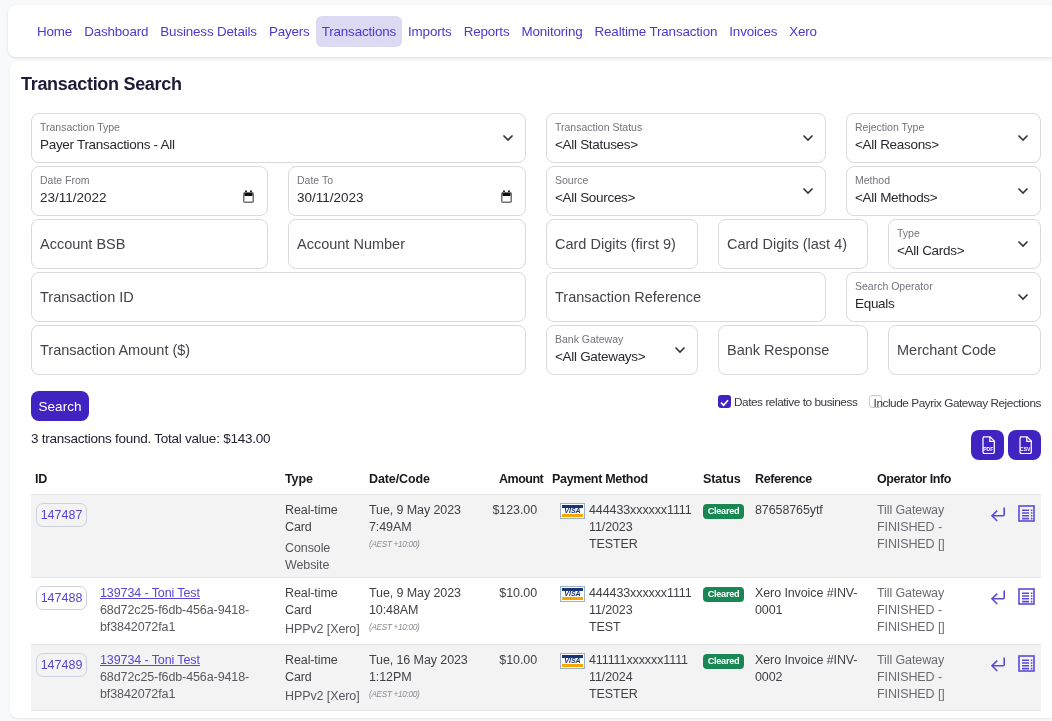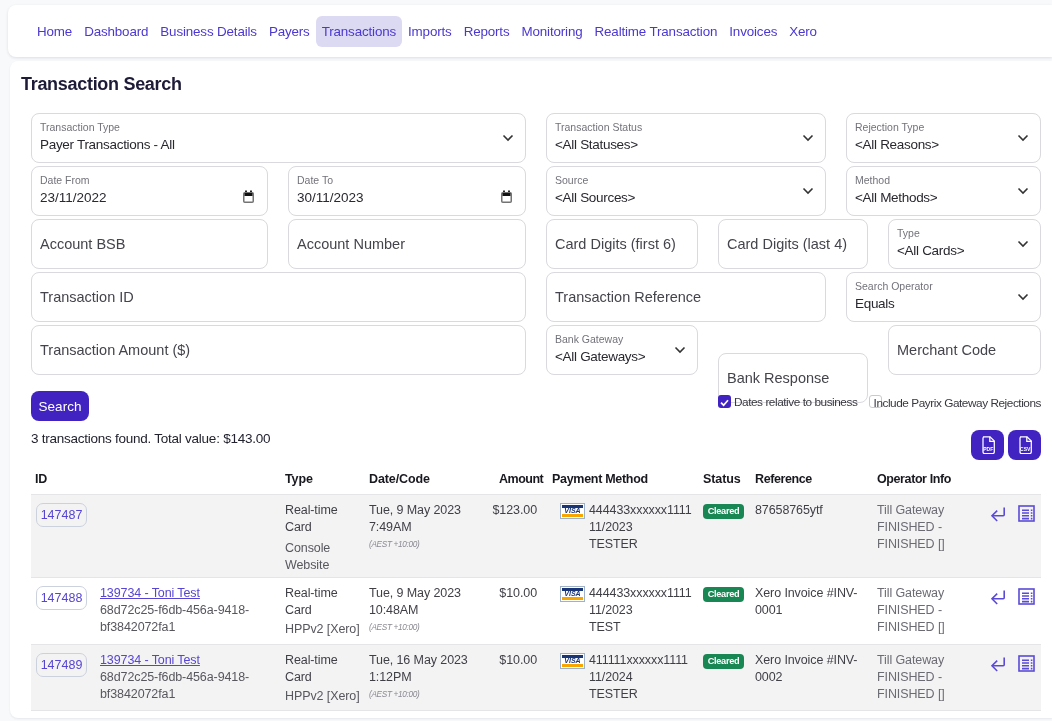--- a/index.html
+++ b/index.html
@@ -118,21 +118,21 @@
     </svg>
   </div>
 
 <div class="fld" style="left:31px;top:219px;width:237px;">
     <div class="ph">Account BSB</div>
   </div>
 <div class="fld" style="left:288px;top:219px;width:238px;">
     <div class="ph">Account Number</div>
   </div>
 <div class="fld" style="left:546px;top:219px;width:152px;">
-    <div class="ph">Card Digits (first 6)</div>
+    <div class="ph">Card Digits (first 9)</div>
   </div>
 <div class="fld" style="left:718px;top:219px;width:150px;">
     <div class="ph">Card Digits (last 4)</div>
   </div>
 <div class="fld" style="left:888px;top:219px;width:153px;">
     <div class="lab">Type</div>
     <div class="val">&lt;All Cards&gt;</div>
     <svg class="chev" width="12" height="8">
       <path d="M1.5 1.5 L6 6 L10.5 1.5" fill="none" stroke="#333" stroke-width="1.6"></path>
     </svg>
@@ -155,21 +155,21 @@
 <div class="fld" style="left:31px;top:325px;width:495px;">
     <div class="ph">Transaction Amount ($)</div>
   </div>
 <div class="fld" style="left:546px;top:325px;width:152px;">
     <div class="lab">Bank Gateway</div>
     <div class="val">&lt;All Gateways&gt;</div>
     <svg class="chev" width="12" height="8">
       <path d="M1.5 1.5 L6 6 L10.5 1.5" fill="none" stroke="#333" stroke-width="1.6"></path>
     </svg>
   </div>
-<div class="fld" style="left:718px;top:325px;width:150px;margin-top:28px;">
+<div class="fld" style="left:718px;top:325px;width:150px;">
     <div class="ph">Bank Response</div>
   </div>
 <div class="fld" style="left:888px;top:325px;width:153px;">
     <div class="ph">Merchant Code</div>
   </div>
 
 <div class="btn-search">Search</div>
 <div class="cbox on" style="left:718px;top:395px;"><svg width="13" height="13">
       <path d="M3 6.7 L5.6 9.2 L10 4.2" fill="none" stroke="#fff" stroke-width="1.7"></path>
     </svg></div>

